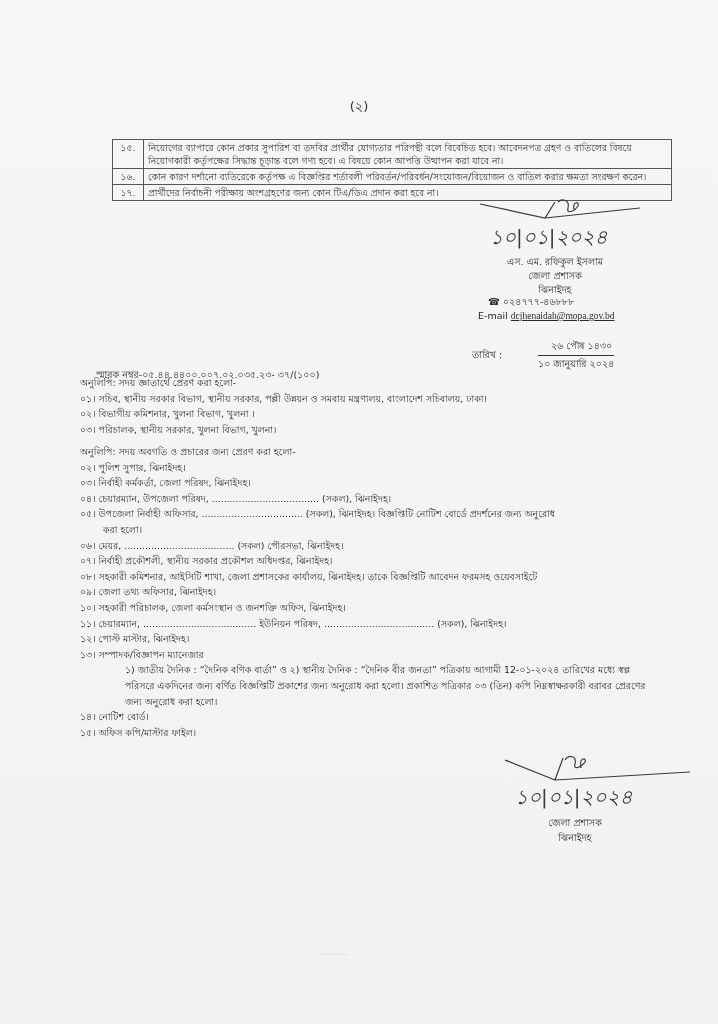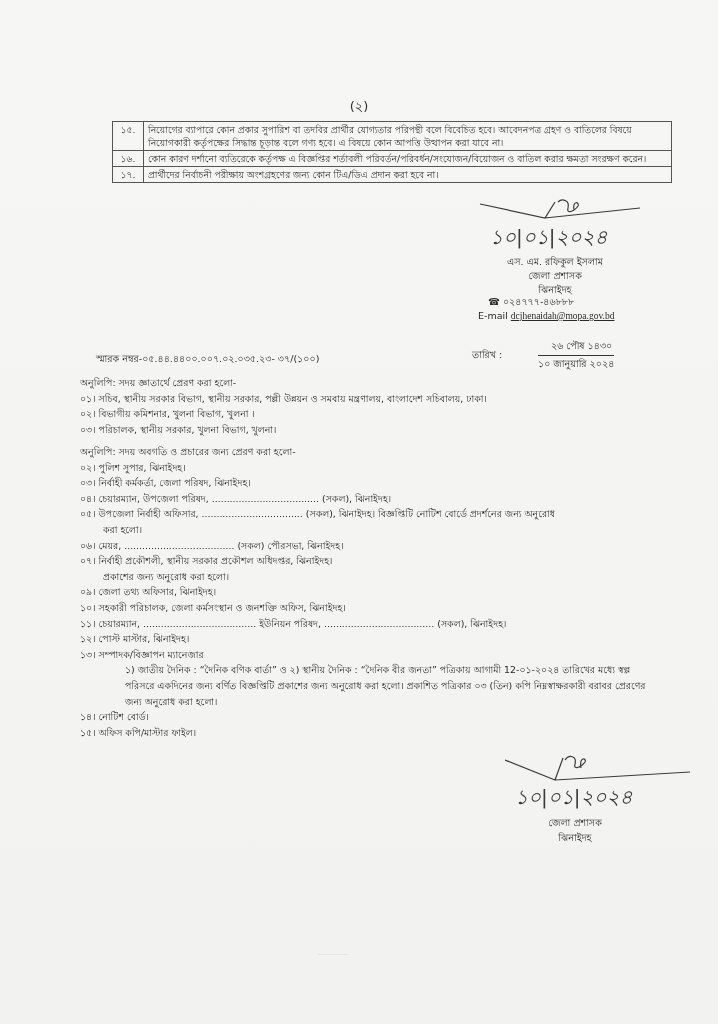--- a/index.html
+++ b/index.html
@@ -14,31 +14,31 @@
   .page {
     position: absolute; left: 0; top: 0; width: 718px; height: 1024px;
     background: linear-gradient(180deg, #f6f6f4 0%, #f2f2f0 100%);
   }
   .abs { position: absolute; }
   .page-number {
     left: 0; width: 718px; top: 97px; text-align: center;
     font-size: 13px; color: #333;
   }
   table.terms {
-    position: absolute; left: 112px; top: 121px; width: 560px;
+    position: absolute; left: 112px; top: 139px; width: 560px;
     border-collapse: collapse; font-size: 9.2px; line-height: 13px; color: #333;
   }
   table.terms td { border: 1px solid #555; padding: 1px 4px; vertical-align: top; }
   table.terms td.num { width: 22px; text-align: center; }
   .sig1 { left: 470px; top: 196px; width: 180px; height: 60px; }
   .signer-block { left: 470px; top: 255px; width: 170px; text-align: center; font-size: 9.5px; line-height: 14px; }
   .contact { left: 470px; top: 295px; width: 230px; font-size: 9.5px; line-height: 14px; }
   .contact .line { text-align: left; padding-left: 22px; }
   .email-link { text-decoration: underline; font-family: "Liberation Serif", serif; }
-  .memo { left: 96px; top: 352px; font-size: 9.5px; }
+  .memo { left: 96px; top: 368px; font-size: 9.5px; }
   .date-block { left: 538px; top: 339px; font-size: 9.5px; }
   .date-label { position: absolute; left: -66px; top: 9px; white-space: nowrap; }
   .date-top { border-bottom: 1px solid #333; padding: 0 2px 1px 10px; text-align: right; white-space: nowrap; }
   .date-bottom { padding-top: 1px; white-space: nowrap; }
   .list { left: 80px; font-size: 9.4px; line-height: 15.6px; width: 580px; }
   .list .row { white-space: nowrap; }
   .list .indent { padding-left: 23px; }
   .list .indent2 { padding-left: 45px; white-space: normal; }
   .sig2 { left: 505px; top: 752px; width: 190px; height: 60px; }
   .signer2 { left: 520px; top: 815px; width: 110px; text-align: center; font-size: 9.5px; line-height: 15px; }
@@ -110,21 +110,21 @@
 
   <div class="abs list" style="top:444px;">
     <div class="row">অনুলিপি: সদয় অবগতি ও প্রচারের জন্য প্রেরণ করা হলো-</div>
     <div class="row">০২। পুলিশ সুপার, ঝিনাইদহ।</div>
     <div class="row">০৩। নির্বাহী কর্মকর্তা, জেলা পরিষদ, ঝিনাইদহ।</div>
     <div class="row">০৪। চেয়ারম্যান, উপজেলা পরিষদ, .................................... (সকল), ঝিনাইদহ।</div>
     <div class="row">০৫।  উপজেলা নির্বাহী অফিসার, .................................. (সকল), ঝিনাইদহ। বিজ্ঞপ্তিটি নোটিশ বোর্ডে প্রদর্শনের জন্য অনুরোধ</div>
     <div class="row indent">করা হলো।</div>
     <div class="row">০৬। মেয়র, ..................................... (সকল) পৌরসভা,  ঝিনাইদহ।</div>
     <div class="row">০৭। নির্বাহী প্রকৌশলী, স্থানীয় সরকার প্রকৌশল অধিদপ্তর, ঝিনাইদহ।</div>
-    <div class="row indent">প্রকাশের জন্য অনুরোধ করা হলো।</div>
+    <div class="row">০৮। সহকারী কমিশনার, আইসিটি শাখা, জেলা প্রশাসকের কার্যালয়, ঝিনাইদহ। তাকে বিজ্ঞপ্তিটি আবেদন ফরমসহ ওয়েবসাইটে</div>
     <div class="row">০৯। জেলা তথ্য অফিসার, ঝিনাইদহ।</div>
     <div class="row">১০। সহকারী পরিচালক, জেলা কর্মসংস্থান ও জনশক্তি অফিস, ঝিনাইদহ।</div>
     <div class="row">১১। চেয়ারম্যান, ...................................... ইউনিয়ন পরিষদ, ..................................... (সকল), ঝিনাইদহ।</div>
     <div class="row">১২। পোস্ট মাস্টার, ঝিনাইদহ।</div>
     <div class="row">১৩। সম্পাদক/বিজ্ঞাপন ম্যানেজার</div>
     <div class="row indent2">১) জাতীয় দৈনিক : “দৈনিক বণিক বার্তা” ও ২) স্থানীয় দৈনিক : “দৈনিক বীর জনতা” পত্রিকায় আগামী 12-০১-২০২৪ তারিখের মধ্যে স্বল্প পরিসরে একদিনের জন্য বর্ণিত বিজ্ঞপ্তিটি প্রকাশের জন্য অনুরোধ করা হলো। প্রকাশিত পত্রিকার ০৩ (তিন) কপি নিম্নস্বাক্ষরকারী বরাবর প্রেরণের জন্য অনুরোধ করা হলো।</div>
     <div class="row">১৪। নোটিশ বোর্ড।</div>
     <div class="row">১৫।  অফিস কপি/মাস্টার ফাইল।</div>
   </div>
 

